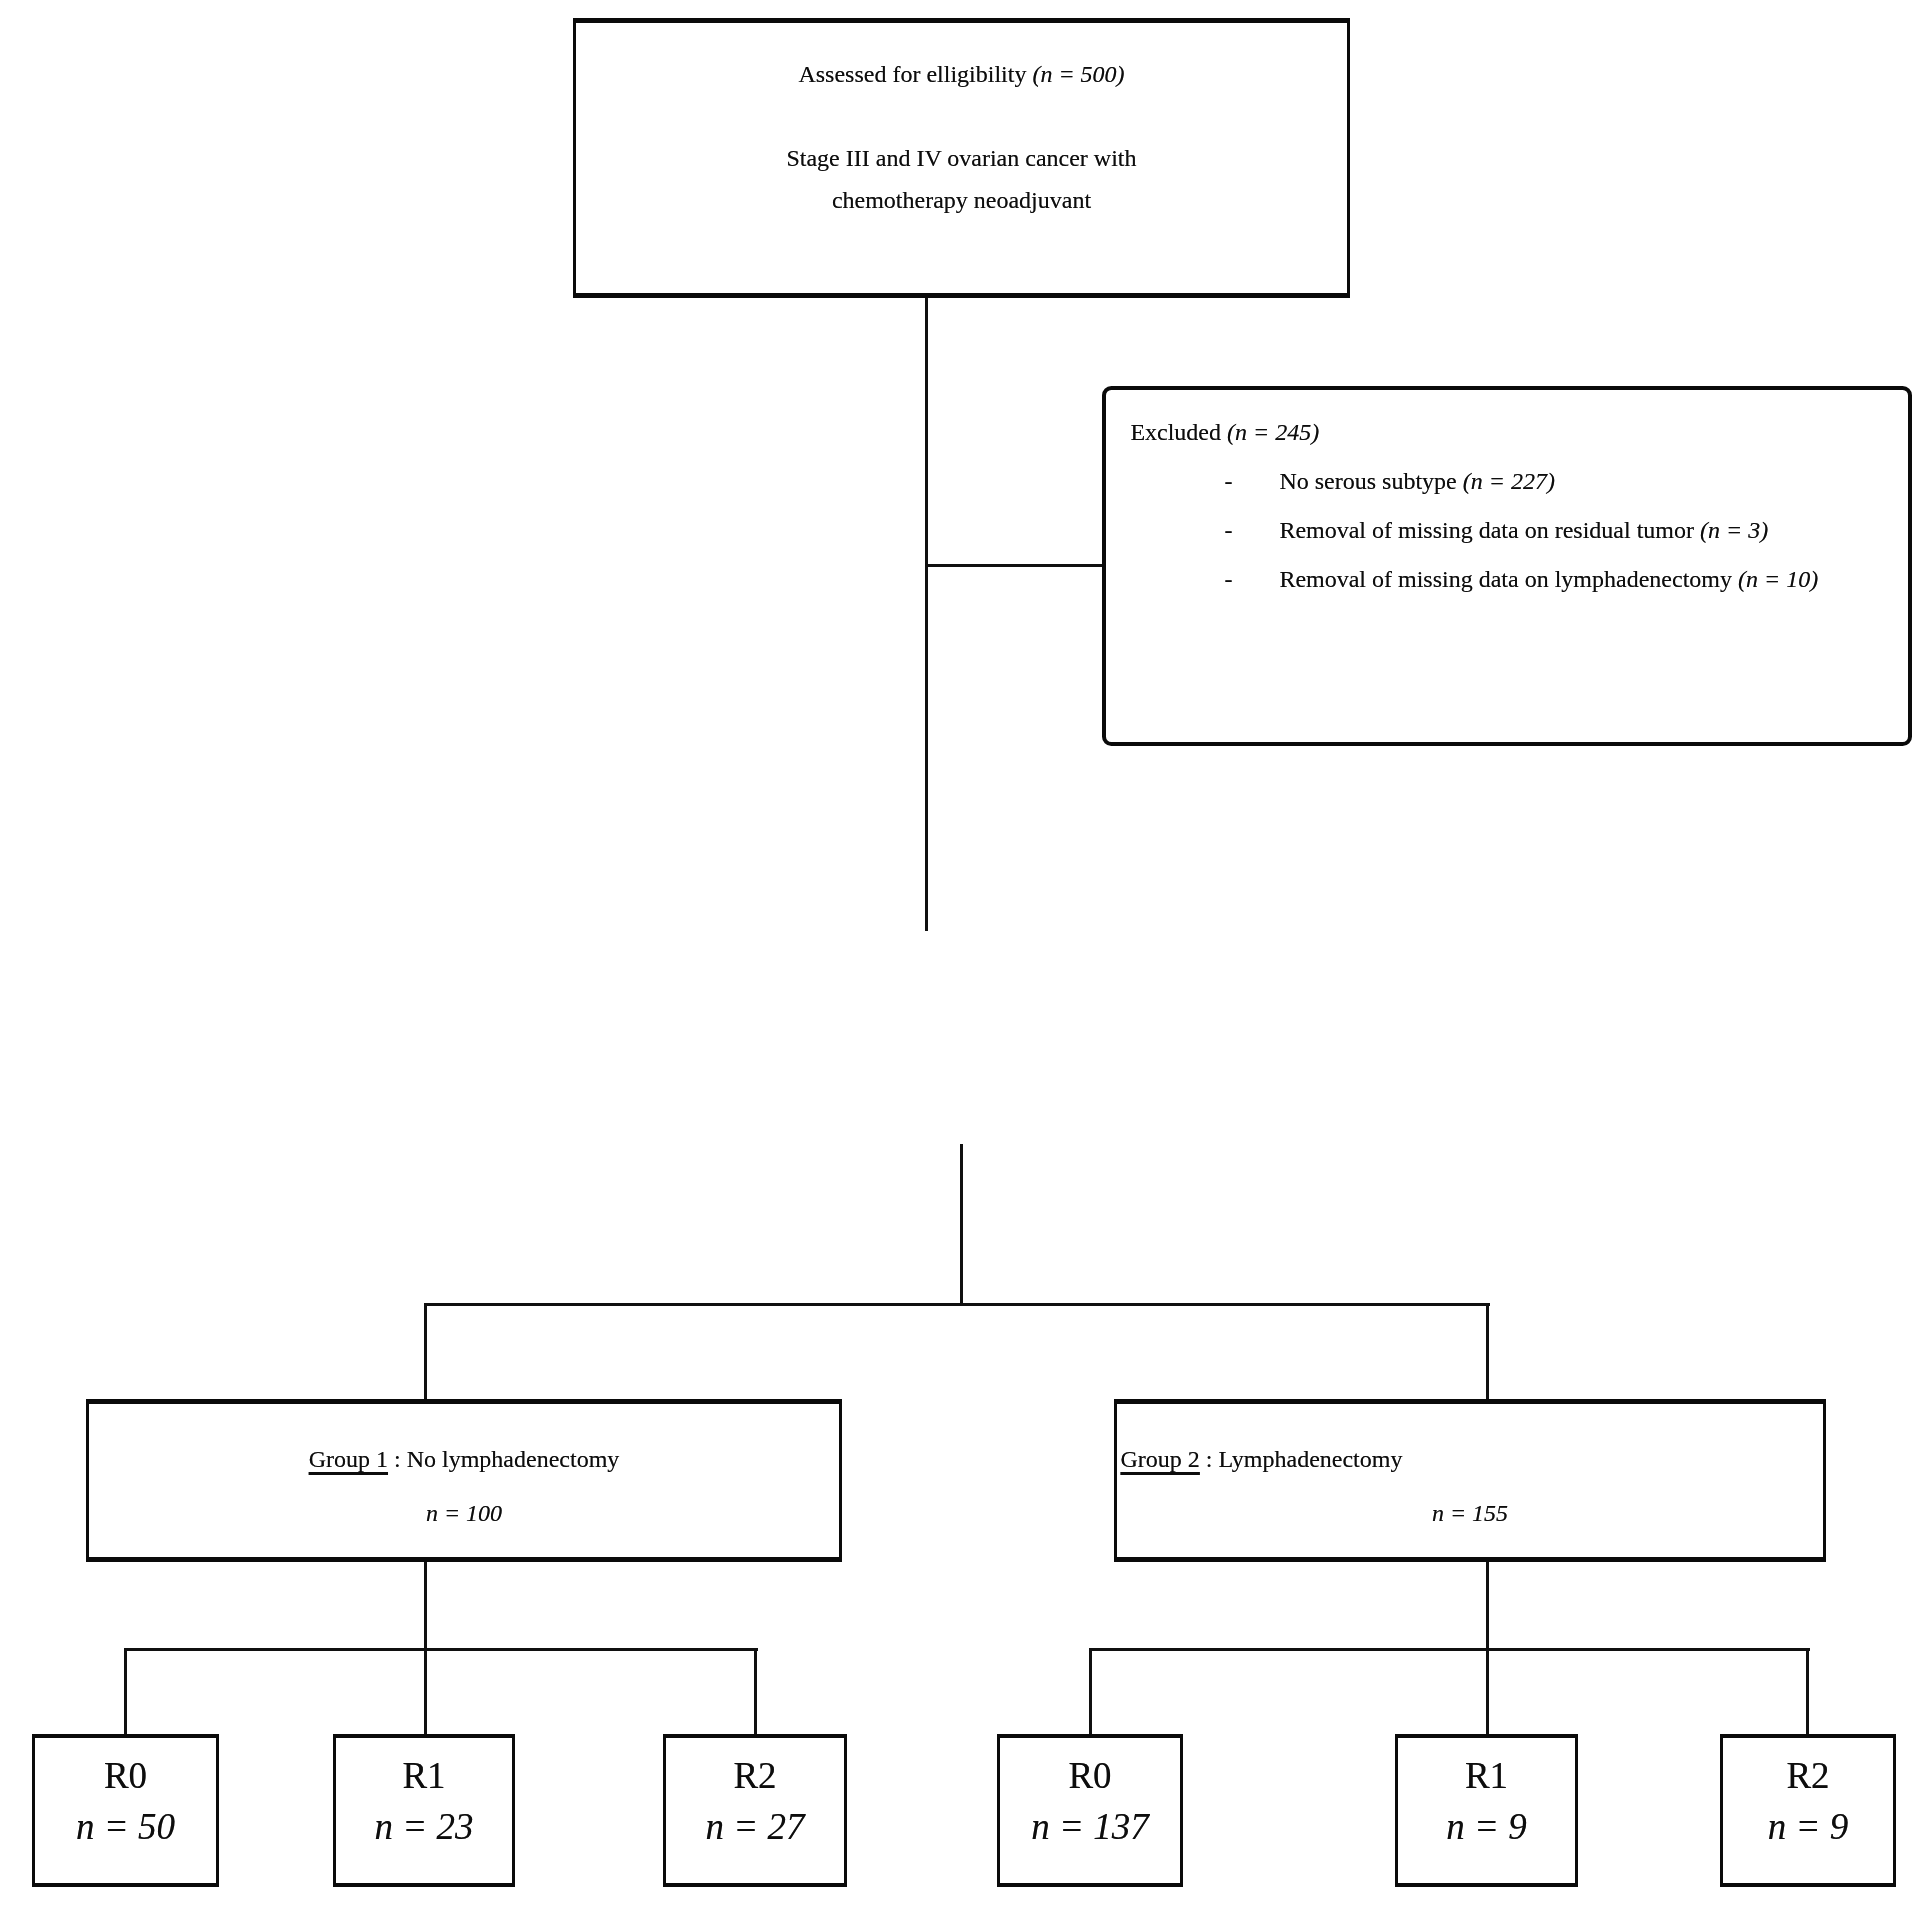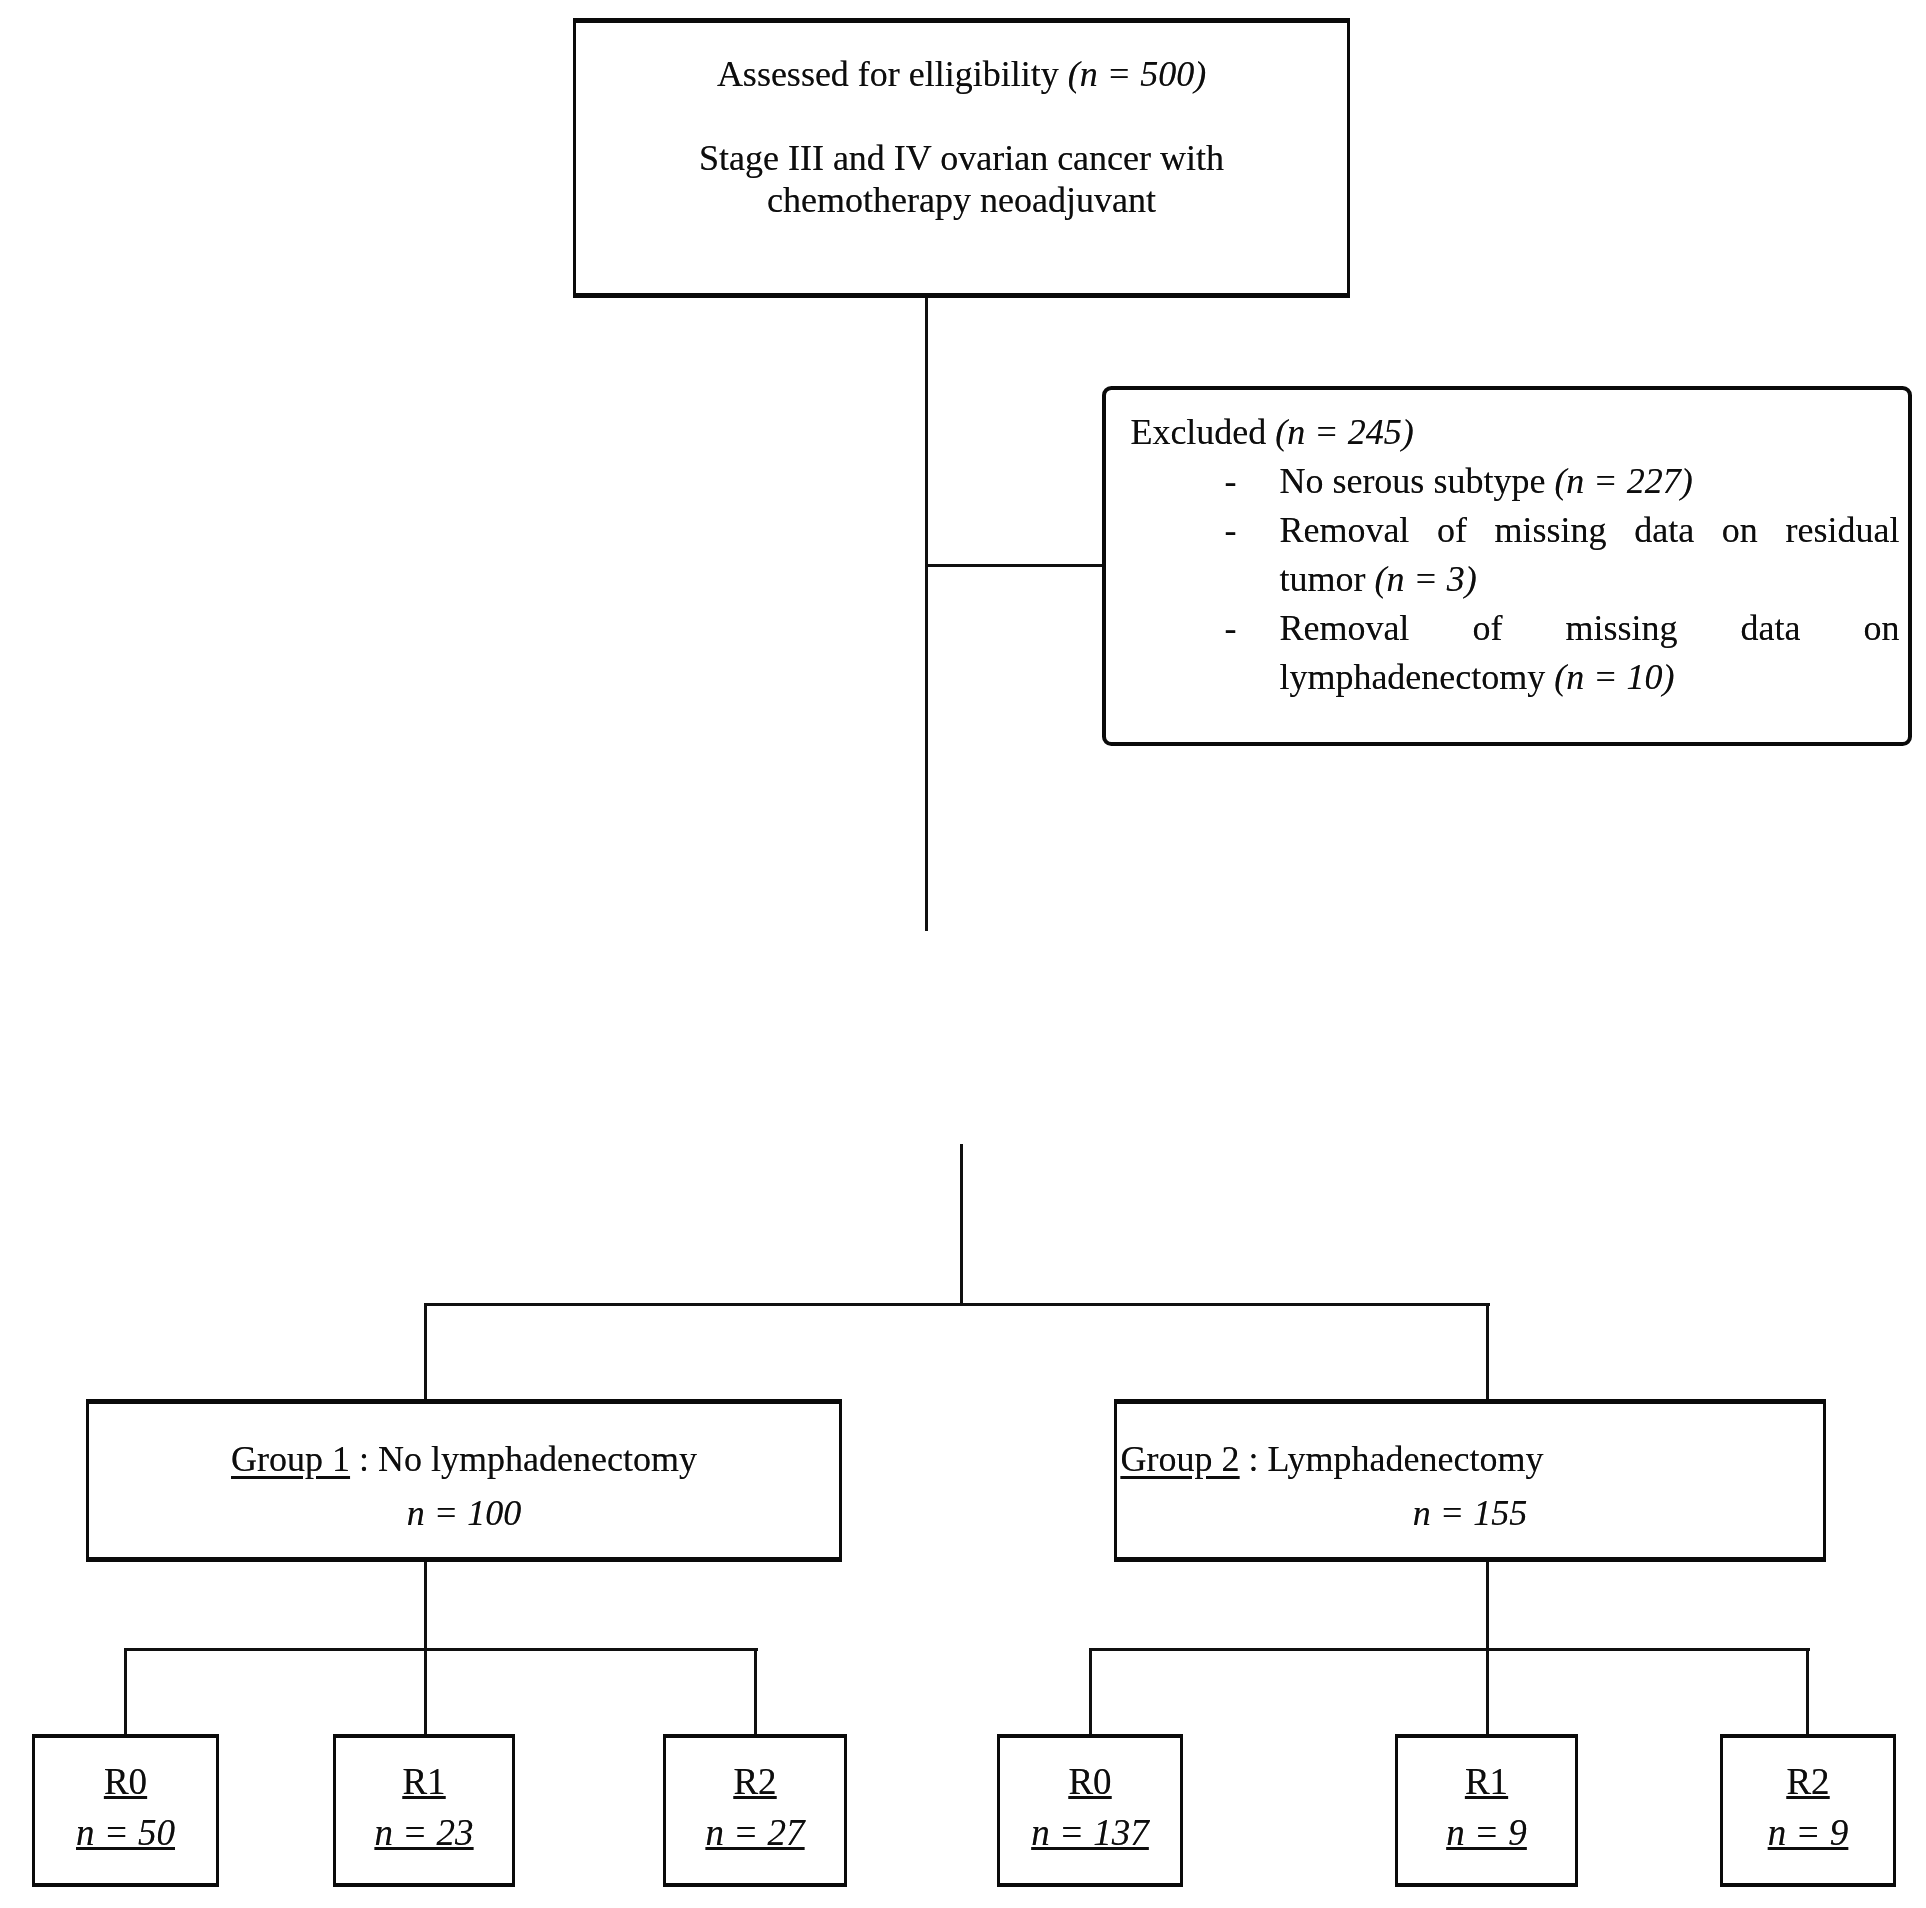--- a/index.html
+++ b/index.html
@@ -13,30 +13,29 @@
     overflow: hidden;
   }
   .box {
     position: absolute;
     box-sizing: border-box;
     background: #ffffff;
     border: 3.5px solid #0a0a0a;
     border-top-width: 5.2px;
     border-bottom-width: 5.2px;
     text-align: center;
-    font-size: 36px;
+    font-size: 24px;
     line-height: 50px;
     text-shadow: 0 0 0.6px rgba(0,0,0,0.55);
   }
   .small-box {
     border-width: 4.7px 3.5px;
     font-size: 37px;
     line-height: 51px;
-    padding-top: 18px;
-    text-decoration: underline;
+    padding-top: 12px;
   }
   .line { position: absolute; background: #101010; }
   .it { font-style: italic; }
   .u { text-decoration: underline; text-decoration-thickness: 2.9px; text-underline-offset: 4.7px; }
 
   
   #assessed { padding-top: 30px; line-height: 42px; }
   #assessed .p1 { margin: 0 0 42px 0; }
 
   

